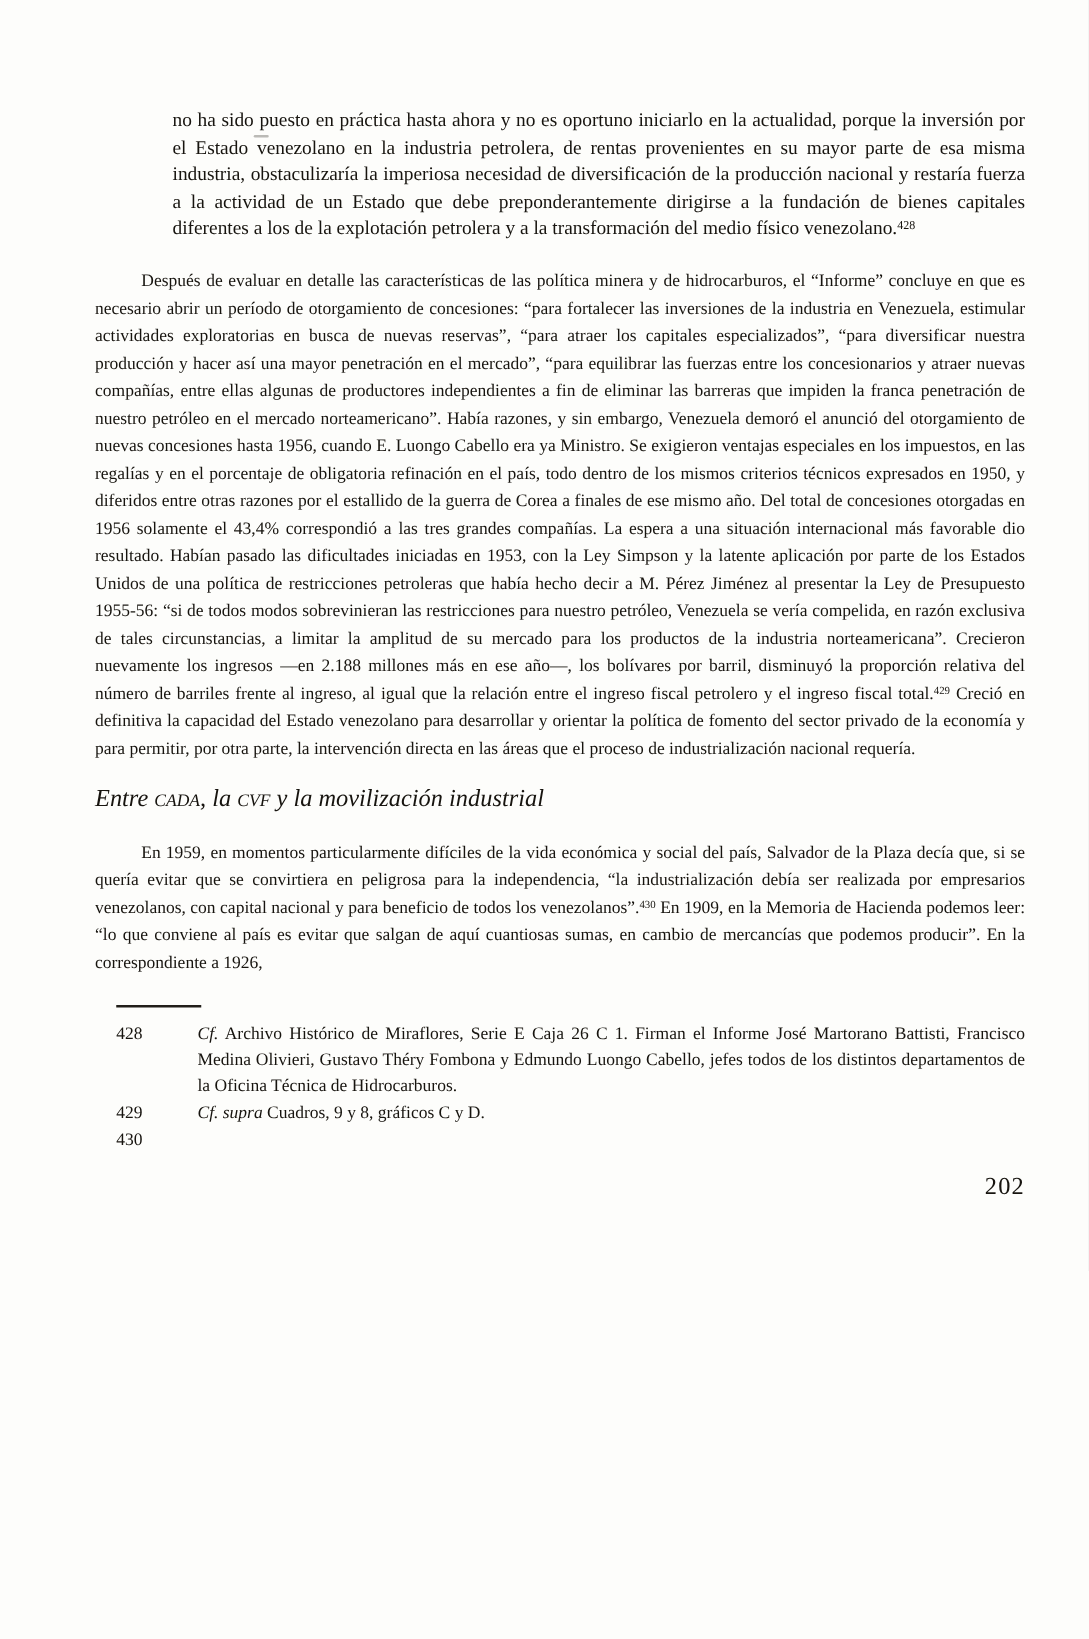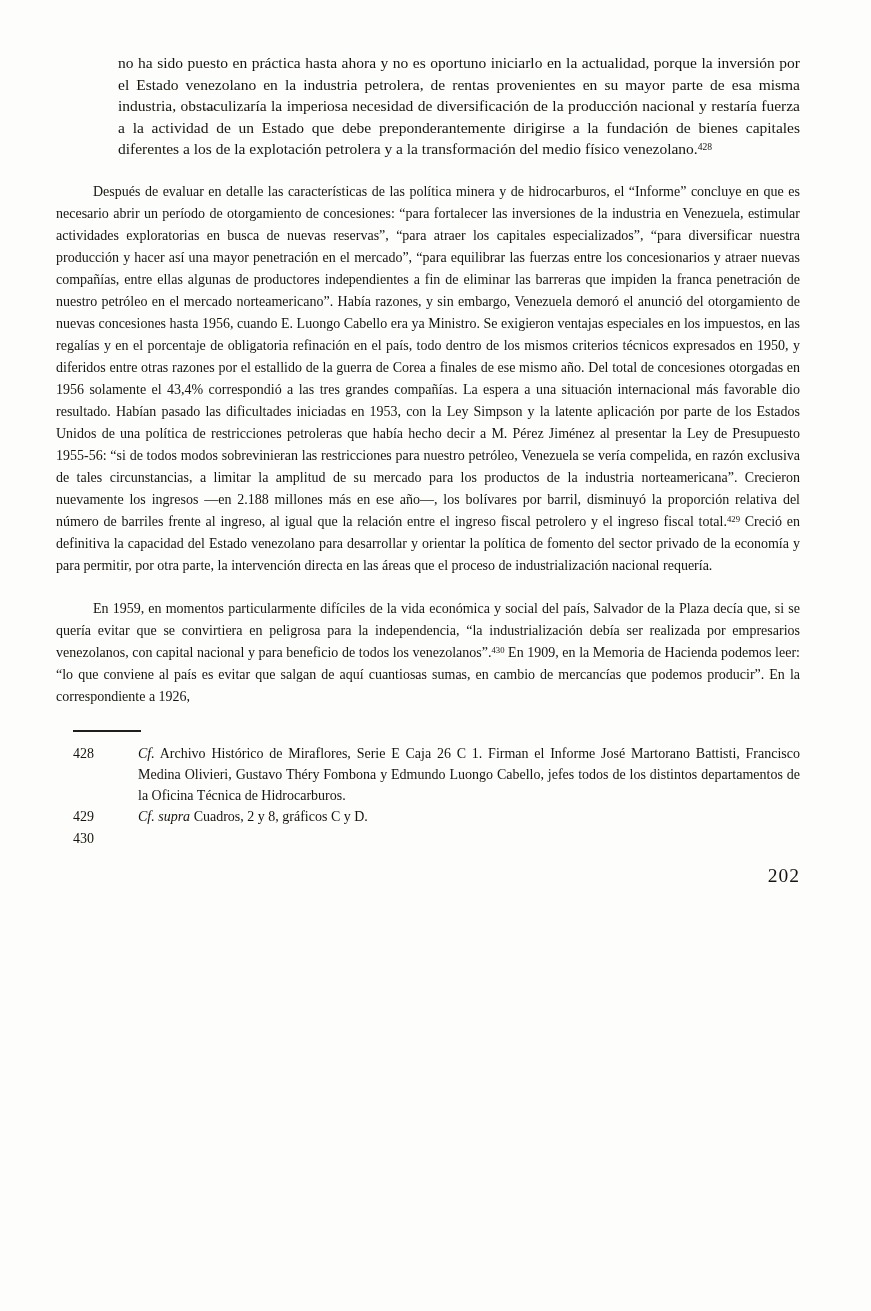--- a/index.html
+++ b/index.html
@@ -12,24 +12,24 @@
     width: 871px;
     height: 1311px;
     margin: 0 auto;
     background: #fdfdfb;
     color: #17140f;
     font-family: "Liberation Serif", "DejaVu Serif", serif;
     overflow: hidden;
   }
   .content {
     position: absolute;
-    left: 56px;
+    left: 76px;
     top: 0;
     width: 744px;
-    padding-top: 52px;
+    padding-top: 86px;
   }
   .artifact {
     position: absolute;
     left: 203px;
     top: 108px;
     width: 12px;
     height: 2px;
     background: #8f8d89;
     opacity: .6;
     border-radius: 1px;
@@ -95,35 +95,36 @@
 
 <div class="page">
   <div class="artifact"></div>
 
   <div class="content">
 
     <blockquote class="quote"><span>no ha sido puesto en práctica hasta ahora y no es oportuno iniciarlo en la actualidad, porque la inversión por el Estado venezolano en la industria petrolera, de rentas provenientes en su mayor parte de esa misma industria, obstaculizaría la imperiosa necesidad de diversificación de la producción nacional y restaría fuerza a la actividad de un Estado que debe preponderantemente dirigirse a la fundación de bienes capitales diferentes a los de la explotación petrolera y a la transformación del medio físico venezolano.</span><sup class="fnref">428</sup></blockquote>
 
     <p class="para"><span>Después de evaluar en detalle las características de las política minera y de hidrocarburos, el “Informe” concluye en que es necesario abrir un período de otorgamiento de concesiones: “para fortalecer las inversiones de la industria en Venezuela, estimular actividades exploratorias en busca de nuevas reservas”, “para atraer los capitales especializados”, “para diversificar nuestra producción y hacer así una mayor penetración en el mercado”, “para equilibrar las fuerzas entre los concesionarios y atraer nuevas compañías, entre ellas algunas de productores independientes a fin de eliminar las barreras que impiden la franca penetración de nuestro petróleo en el mercado norteamericano”. Había razones, y sin embargo, Venezuela demoró el anunció del otorgamiento de nuevas concesiones hasta 1956, cuando E. Luongo Cabello era ya Ministro. Se exigieron ventajas especiales en los impuestos, en las regalías y en el porcentaje de obligatoria refinación en el país, todo dentro de los mismos criterios técnicos expresados en 1950, y diferidos entre otras razones por el estallido de la guerra de Corea a finales de ese mismo año. Del total de concesiones otorgadas en 1956 solamente el 43,4% correspondió a las tres grandes compañías. La espera a una situación internacional más favorable dio resultado. Habían pasado las dificultades iniciadas en 1953, con la Ley Simpson y la latente aplicación por parte de los Estados Unidos de una política de restricciones petroleras que había hecho decir a M. Pérez Jiménez al presentar la Ley de Presupuesto 1955-56: “si de todos modos sobrevinieran las restricciones para nuestro petróleo, Venezuela se vería compelida, en razón exclusiva de tales circunstancias, a limitar la amplitud de su mercado para los productos de la industria norteamericana”. Crecieron nuevamente los ingresos —en 2.188 millones más en ese año—, los bolívares por barril, disminuyó la proporción relativa del número de barriles frente al ingreso, al igual que la relación entre el ingreso fiscal petrolero y el ingreso fiscal total.</span><sup class="fnref">429</sup><span> Creció en definitiva la capacidad del Estado venezolano para desarrollar y orientar la política de fomento del sector privado de la economía y para permitir, por otra parte, la intervención directa en las áreas que el proceso de industrialización nacional requería.</span></p>
 
+    <h2 class="heading"><span>Entre </span><span class="sc">cada</span><span>, la </span><span class="sc">cvf</span><span> y la movilización industrial</span></h2>
 
     <p class="para"><span>En 1959, en momentos particularmente difíciles de la vida económica y social del país, Salvador de la Plaza decía que, si se quería evitar que se convirtiera en peligrosa para la independencia, “la industrialización debía ser realizada por empresarios venezolanos, con capital nacional y para beneficio de todos los venezolanos”.</span><sup class="fnref">430</sup><span> En 1909, en la Memoria de Hacienda podemos leer: “lo que conviene al país es evitar que salgan de aquí cuantiosas sumas, en cambio de mercancías que podemos producir”. En la correspondiente a 1926,</span></p>
 
     <div class="fn-sep"></div>
 
     <div class="footnotes">
 
       <div class="fn-row">
         <span class="fn-num">428</span>
         <span class="fn-text"><i>Cf.</i><span></span><span class="sc"></span><span> Archivo Histórico de Miraflores, Serie E Caja 26 C 1. Firman el Informe José Martorano Battisti, Francisco Medina Olivieri, Gustavo Théry Fombona y Edmundo Luongo Cabello, jefes todos de los distintos departamentos de la Oficina Técnica de Hidrocarburos.</span></span>
       </div>
 
       <div class="fn-row">
         <span class="fn-num">429</span>
-        <span class="fn-text"><i>Cf. supra</i><span></span><span class="sc"></span><span> Cuadros, 2 y 8, gráficos C y D.</span></span>
+        <span class="fn-text"><i>Cf. supra</i><span></span><span class="sc"></span><span> Cuadros, 9 y 8, gráficos C y D.</span></span>
       </div>
 
       <div class="fn-row">
         <span class="fn-num">430</span>
       </div>
 
     </div>
 
     <div class="page-number">202</div>
 

